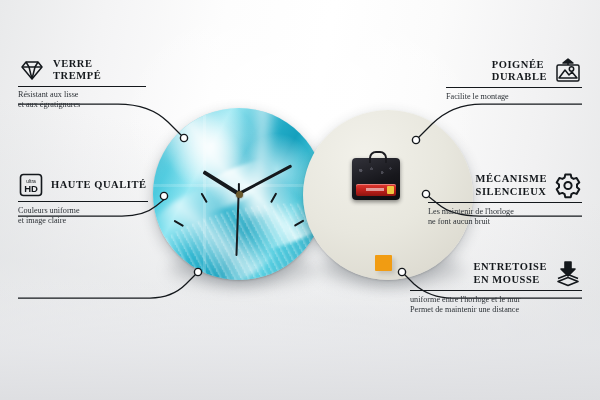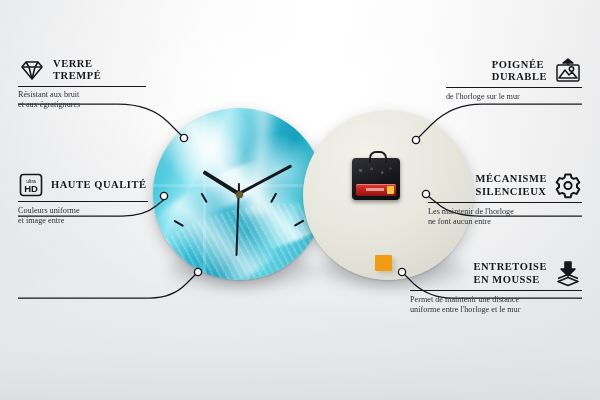--- a/index.html
+++ b/index.html
@@ -191,91 +191,91 @@
             <path d="M8,4 L11,9 L14,21"></path>
             <path d="M20,4 L17,9 L14,21"></path>
         </g>
       </svg>
       <div>
         <div class="co-title">VERRE</div>
         <div class="co-title">TREMPÉ</div>
       </div>
     </div>
     <div class="co-rule"></div>
-    <div class="co-sub">Résistant aux bruit</div>
+    <div class="co-sub">Résistant aux lisse</div>
     <div class="co-sub">et aux égratignures</div>
   </div>
 
   <div class="callout co-left" style="left:18px;top:172px;width:130px;">
     <div class="co-head">
       <svg class="ic" width="26" height="26" viewBox="0 0 26 26">
         <rect x="2.5" y="2.5" width="21" height="21" rx="3" fill="none" stroke="#14181c" stroke-width="1.6"></rect>
         <text x="13" y="11" font-family="Liberation Sans, sans-serif" font-size="5" text-anchor="middle" fill="#14181c">ultra</text>
         <text x="13" y="20" font-family="Liberation Sans, sans-serif" font-size="9.5" font-weight="bold" text-anchor="middle" fill="#14181c">HD</text>
       </svg>
       <div>
         <div class="co-title">HAUTE QUALITÉ</div>
       </div>
     </div>
     <div class="co-rule"></div>
     <div class="co-sub">Couleurs uniforme</div>
-    <div class="co-sub">et image entre</div>
+    <div class="co-sub">et image claire</div>
   </div>
 
 
   <div class="callout co-right" style="left:446px;top:58px;width:136px;">
     <div class="co-head">
       <div>
         <div class="co-title">POIGNÉE</div>
         <div class="co-title">DURABLE</div>
       </div>
       <svg class="ic" width="28" height="26" viewBox="0 0 28 26">
         <g fill="none" stroke="#14181c" stroke-width="1.5" stroke-linejoin="round">
           <path d="M14,1 L9,5 L19,5 Z" fill="#14181c"></path>
           <path d="M14,5 L14,7"></path>
           <rect x="3" y="7" width="22" height="16" rx="1.5"></rect>
           <path d="M5,20 L11,12 L15,17 L18,14 L23,20 Z"></path>
           <circle cx="17.5" cy="11" r="2.2"></circle>
         </g>
       </svg>
     </div>
     <div class="co-rule"></div>
-    <div class="co-sub">de l'horloge sur le mur</div>
+    <div class="co-sub">Facilite le montage</div>
   </div>
 
   <div class="callout co-right" style="left:428px;top:172px;width:154px;">
     <div class="co-head">
       <div>
         <div class="co-title">MÉCANISME</div>
         <div class="co-title">SILENCIEUX</div>
       </div>
       <svg class="ic" width="28" height="27" viewBox="0 0 28 27">
         <g fill="none" stroke="#14181c" stroke-width="2" stroke-linejoin="round">
           <path d="M11.3,2.5 h5.4 l.7,3.1 2.2,1.3 3.0,-1.0 2.7,4.6 -2.3,2.1 0,2.6 2.3,2.1 -2.7,4.6 -3.0,-1.0 -2.2,1.3 -.7,3.1 h-5.4 l-.7,-3.1 -2.2,-1.3 -3.0,1.0 -2.7,-4.6 2.3,-2.1 0,-2.6 -2.3,-2.1 2.7,-4.6 3.0,1.0 2.2,-1.3 Z"></path>
           <circle cx="14" cy="13.5" r="3.6"></circle>
         </g>
       </svg>
     </div>
     <div class="co-rule"></div>
     <div class="co-sub">Les maintenir de l'horloge</div>
-    <div class="co-sub">ne font aucun entre</div>
+    <div class="co-sub">ne font aucun bruit</div>
   </div>
 
   <div class="callout co-right" style="left:410px;top:260px;width:172px;">
     <div class="co-head">
       <div>
         <div class="co-title">ENTRETOISE</div>
         <div class="co-title">EN MOUSSE</div>
       </div>
       <svg class="ic" width="28" height="27" viewBox="0 0 28 27">
         <g fill="none" stroke="#14181c" stroke-width="1.6" stroke-linejoin="round">
           <path d="M11,2 h6 v7 h4 l-7,7 -7,-7 h4 Z" fill="#14181c"></path>
           <path d="M14,17.5 L4,21.5 L14,25.5 L24,21.5 Z"></path>
           <path d="M4,18.5 L14,14.5 L24,18.5"></path>
         </g>
       </svg>
     </div>
     <div class="co-rule"></div>
+    <div class="co-sub">uniforme entre l'horloge et le mur</div>
     <div class="co-sub">Permet de maintenir une distance</div>
-    <div class="co-sub">uniforme entre l'horloge et le mur</div>
   </div>
 
 </div>
 
 </body></html>

